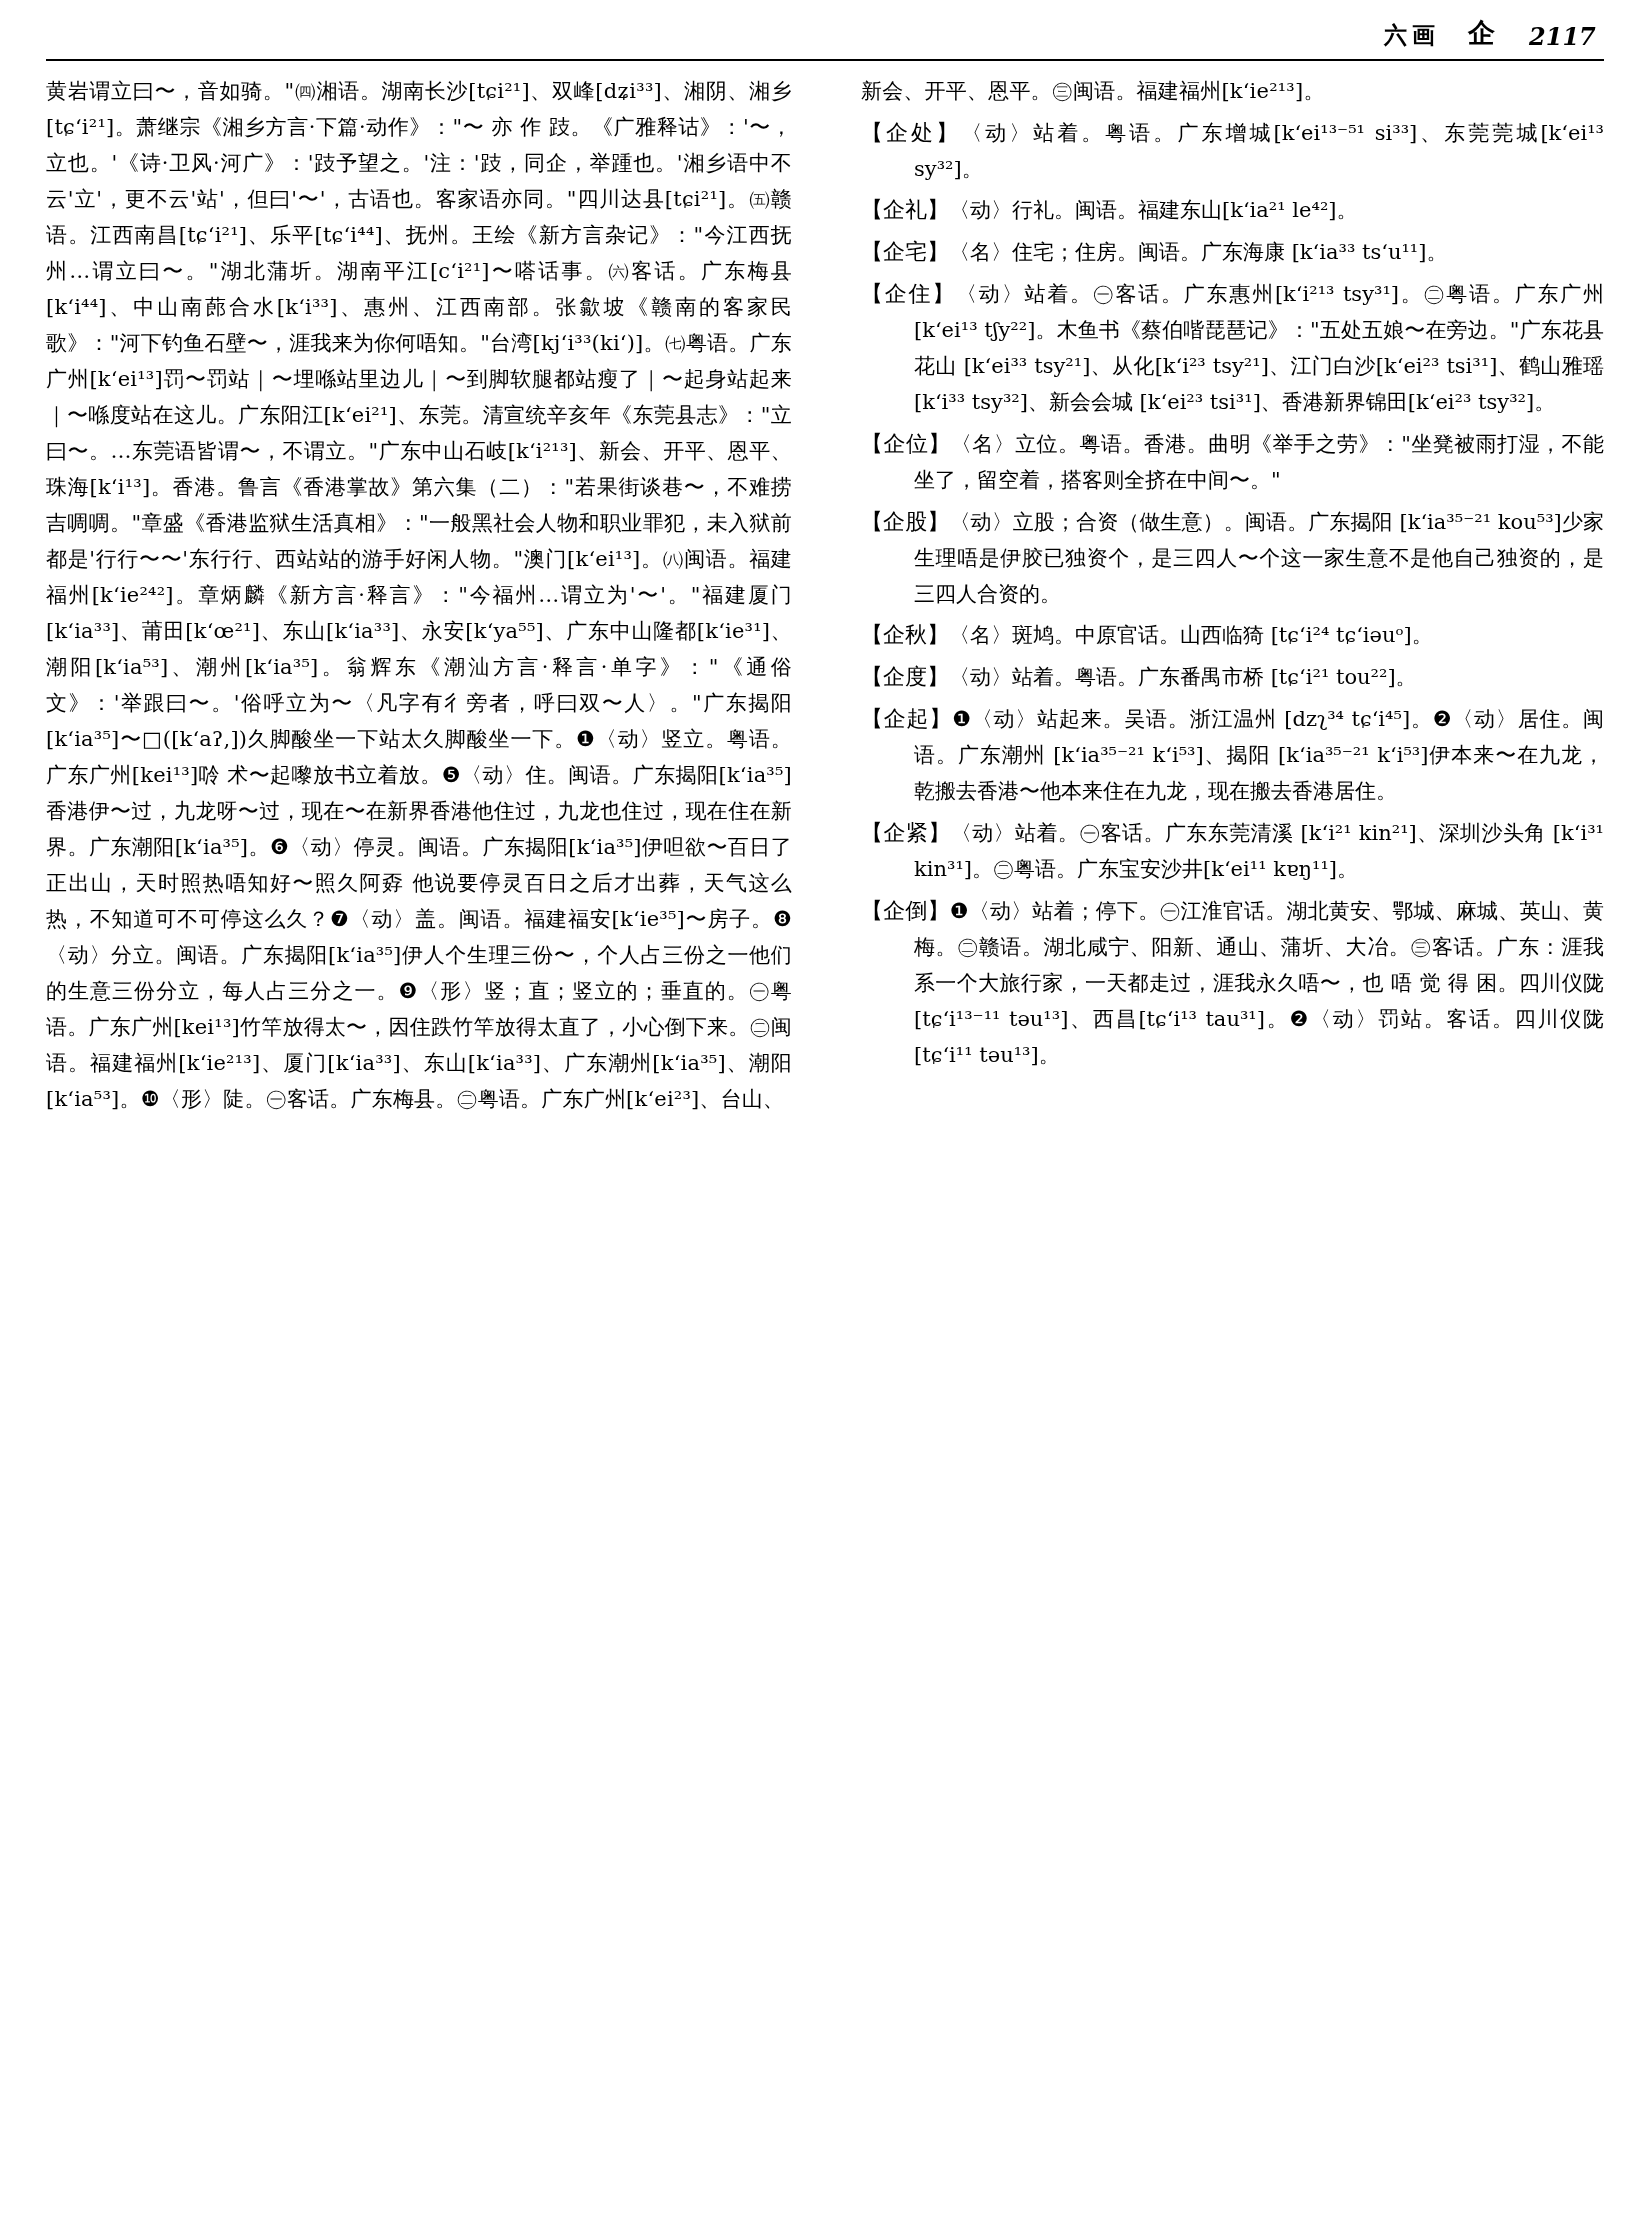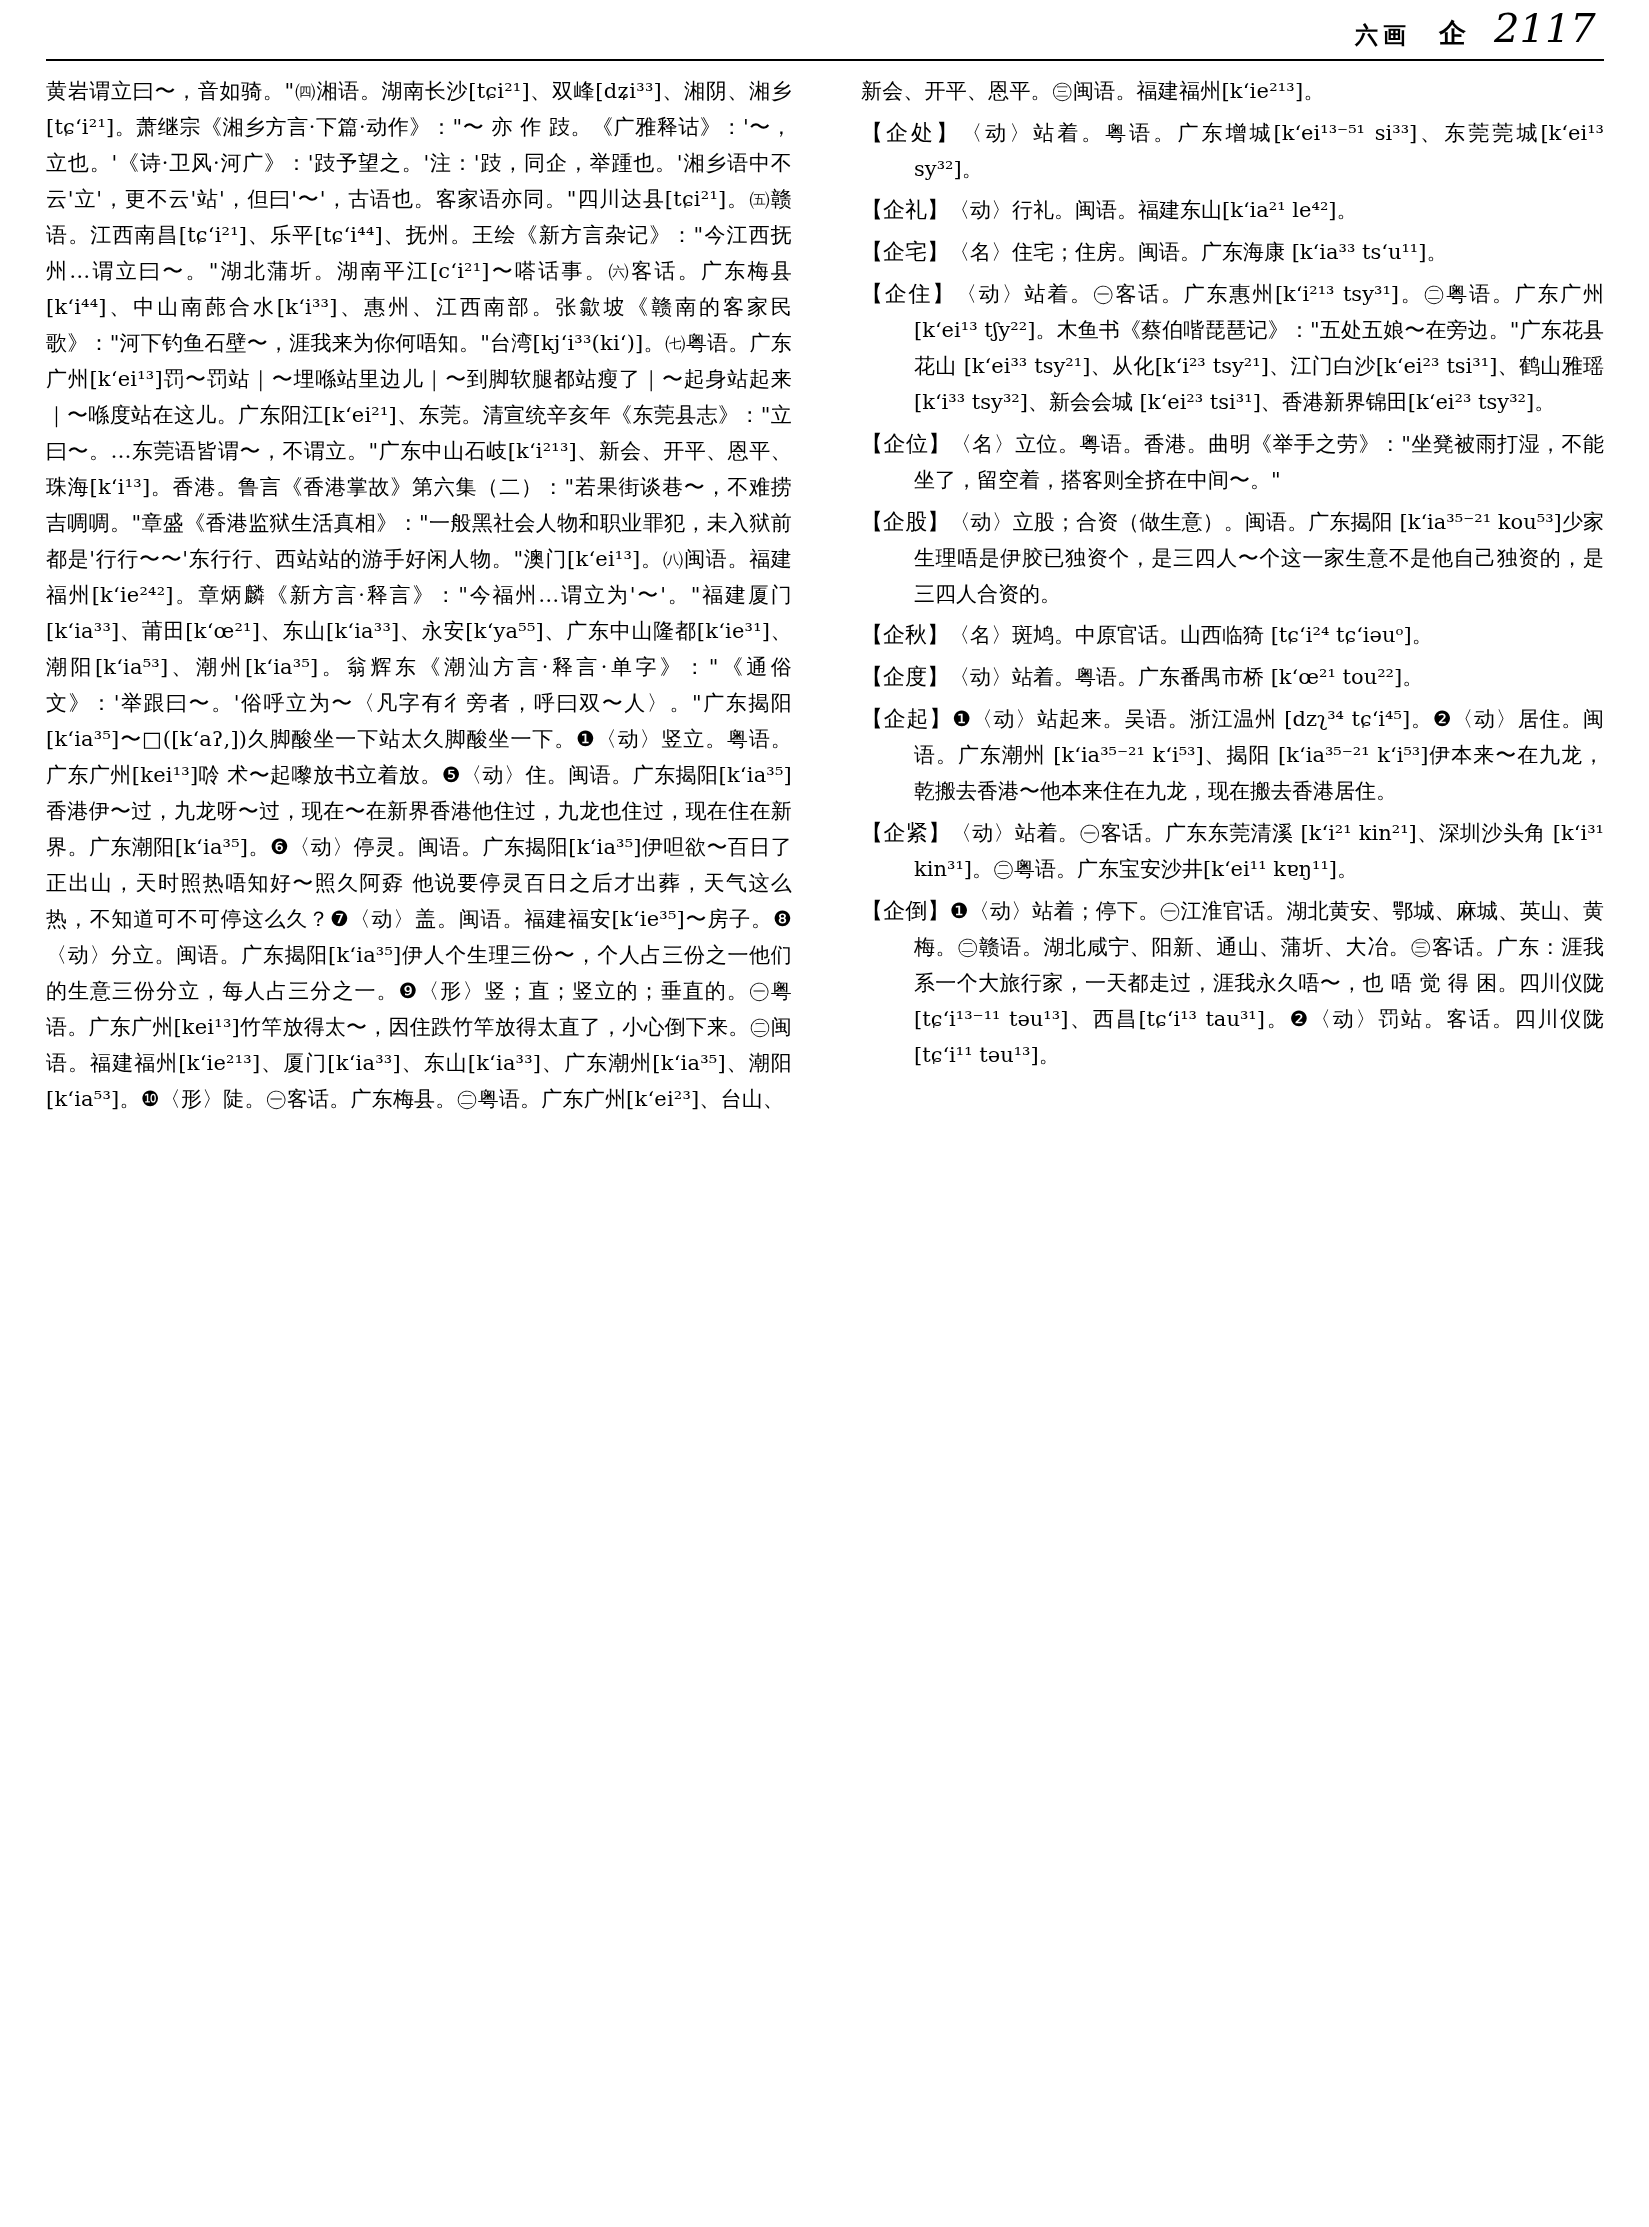--- a/index.html
+++ b/index.html
@@ -36,25 +36,25 @@
     font-size: 23px;
     font-weight: bold;
     letter-spacing: 5px;
     font-family: "DejaVu Serif", serif;
   }
   .header .entry-char {
     font-size: 27px;
     font-weight: bold;
   }
   .header .pageno {
-    font-size: 40px;
-    font-weight: normal;
+    font-size: 24px;
+    font-weight: bold;
     font-style: italic;
     font-family: "DejaVu Serif", serif;
-    margin-left: 0;
+    margin-left: 6px;
   }
   .rule {
     border: 0;
     border-top: 2.5px solid #000;
     margin: 5px 0 0 0;
   }
   
   .cols {
     display: flex;
     gap: 0;
@@ -149,21 +149,21 @@
         <span class="hd">【企股】</span><span>〈动〉立股；合资（做生意）。闽语。广东揭阳 [kʻia³⁵⁻²¹ kou⁵³]少家生理唔是伊胶已独资个，是三四人〜个这一家生意不是他自己独资的，是三四人合资的。</span>
       </div>
 
 
 
       <div class="entry">
         <span class="hd">【企秋】</span><span>〈名〉斑鸠。中原官话。山西临猗 [tɕʻi²⁴ tɕʻiəuᵒ]。</span>
       </div>
 
       <div class="entry">
-        <span class="hd">【企度】</span><span>〈动〉站着。粤语。广东番禺市桥 [kʻœ²¹ tou²²]。</span>
+        <span class="hd">【企度】</span><span>〈动〉站着。粤语。广东番禺市桥 [tɕʻi²¹ tou²²]。</span>
       </div>
 
       <div class="entry">
         <span class="hd">【企起】</span><span>❶〈动〉站起来。吴语。浙江温州 [dzʅ³⁴ tɕʻi⁴⁵]。❷〈动〉居住。闽语。广东潮州 [kʻia³⁵⁻²¹ kʻi⁵³]、揭阳 [kʻia³⁵⁻²¹ kʻi⁵³]伊本来〜在九龙，乾搬去香港〜他本来住在九龙，现在搬去香港居住。</span>
       </div>
 
       <div class="entry">
         <span class="hd">【企紧】</span><span>〈动〉站着。㊀客话。广东东莞清溪 [kʻi²¹ kin²¹]、深圳沙头角 [kʻi³¹ kin³¹]。㊁粤语。广东宝安沙井[kʻei¹¹ kɐŋ¹¹]。</span>
       </div>
 

